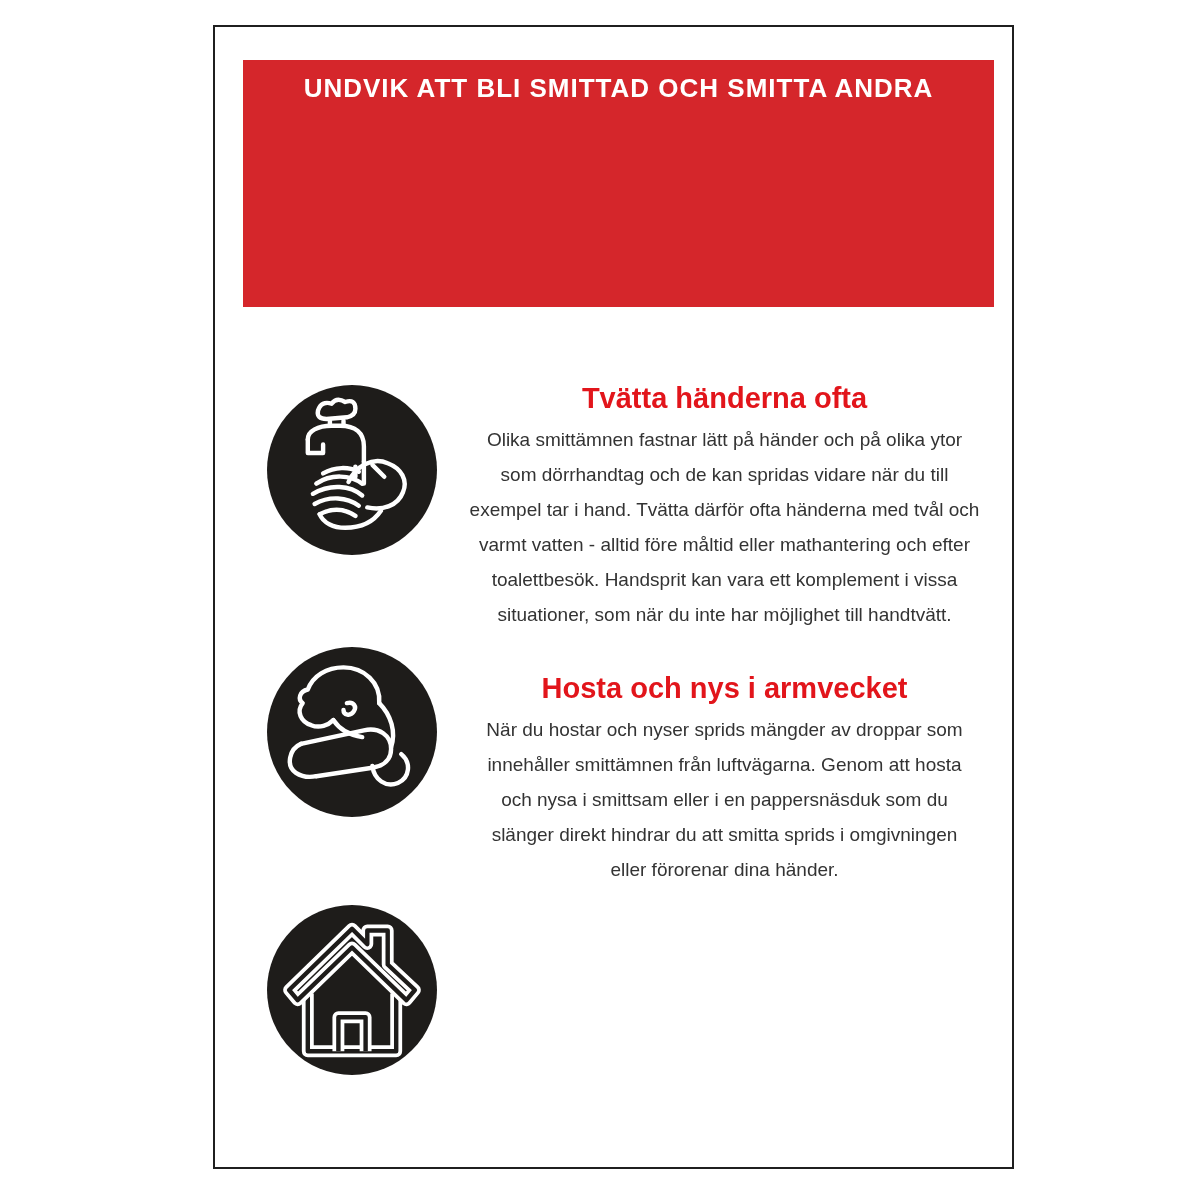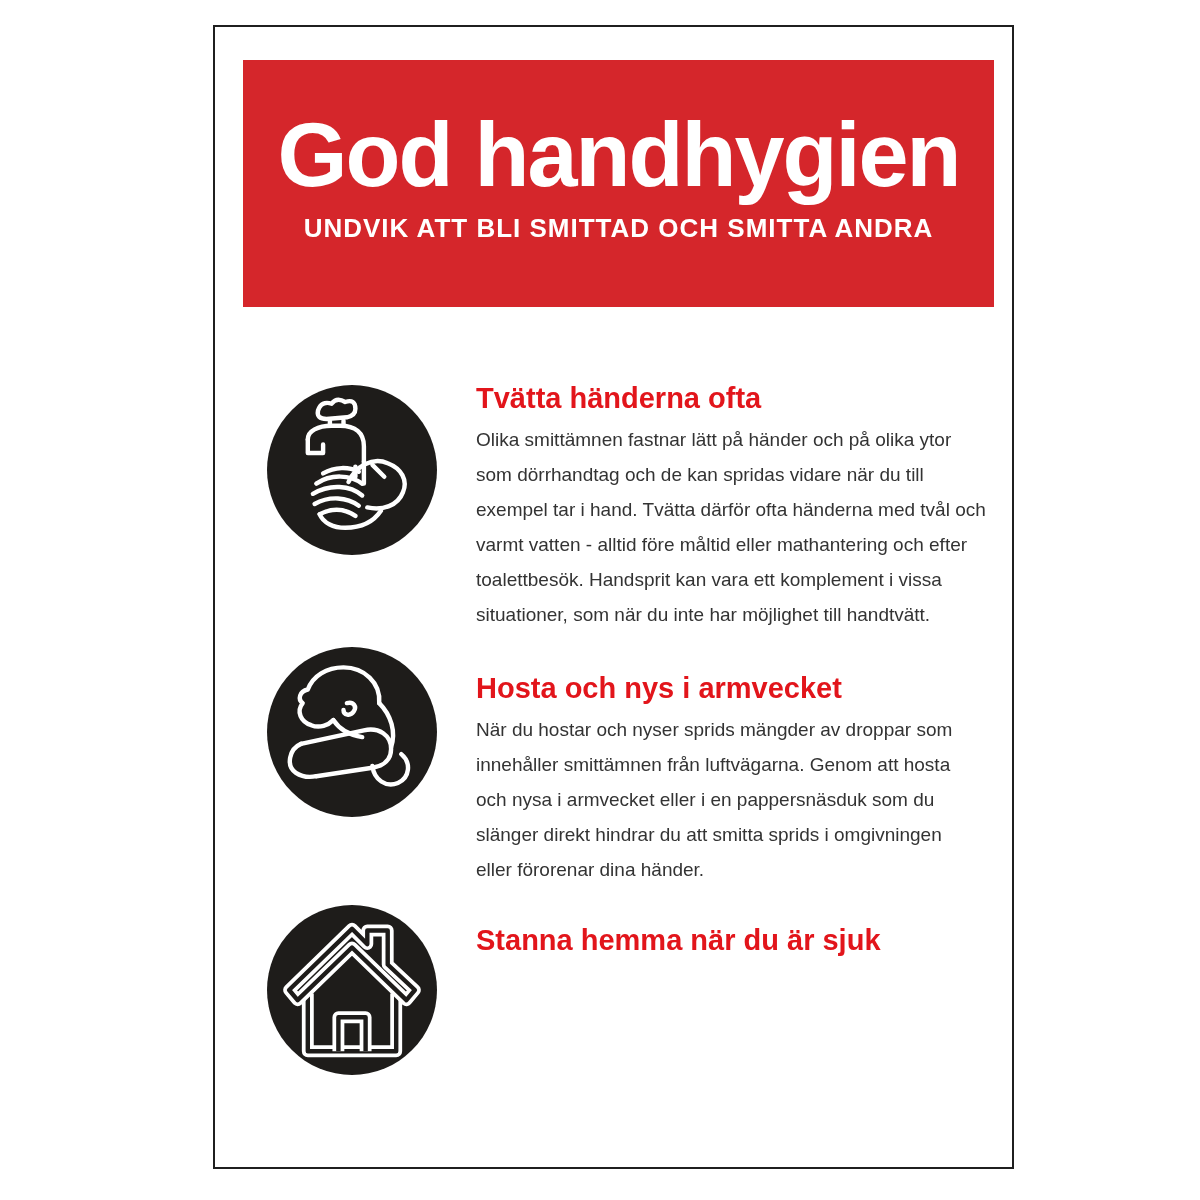--- a/index.html
+++ b/index.html
@@ -55,22 +55,23 @@
   .section { position: absolute; left: 0; width: 801px; }
   .icon-wrap {
     position: absolute;
     left: 52px;
     width: 170px;
     height: 170px;
   }
   .icon-wrap svg { width: 170px; height: 170px; display: block; }
   .sec-text {
     position: absolute;
-    left: 261px;
+    left: 237px;
     width: 545px;
+    text-align: center;
   }
   .sec-heading {
     margin: 0 0 7px 0;
     font-size: 29px;
     font-weight: 700;
     color: var(--heading-red, #e2151b);
     letter-spacing: 0;
   }
   .sec-body {
     margin: 0;
@@ -84,21 +85,20 @@
   #icon-1 { top: 620px; }  #text-1 { top: 625px; margin-top: 20px; }
   #icon-2 { top: 878px; }  #text-2 { top: 897px; }
 </style>
 </head>
 <body>
 
 <div class="canvas">
   <div class="page">
 
     <div class="banner">
-      <div class="title">God handhygien</div>
       <div class="subtitle">UNDVIK ATT BLI SMITTAD OCH SMITTA ANDRA</div>
     </div>
 
     <div class="icon-wrap" id="icon-0">
       <svg viewBox="0 0 100 100" aria-hidden="true">
         <circle cx="50" cy="50" r="50" fill="#1e1c1a"></circle>
         <g stroke="#ffffff" stroke-width="2.6" fill="none" stroke-linecap="round" stroke-linejoin="round">
           <path d="M30,15 q2,-6 8,-4 q3,-4 8,-1 q6,-2 6,4 q0,4 -5,5 l-12,1 q-6,0 -5,-5 z"></path>
           <path d="M37,21 v3 m8,-3 v3"></path>
           <path d="M24,32 c0,-5 6,-8 14,-8 h5 c9,0 14,4 14,12 v9"></path>
@@ -136,36 +136,35 @@
           <path d="M20,57 l37,-8 c9,-2 16,3 16,11 c0,6 -4,10 -11,11 l-33,5"></path>
           <path d="M20,57 c-7,3 -9,13 -3,17 c3,2 7,3 12,2"></path>
           <path d="M62,70 c1,8 8,13 15,10 c7,-3 8,-12 2,-17"></path>
         </g>
       </svg>
     </div>
     <div class="sec-text section" id="text-1">
       <h2 class="sec-heading">Hosta och nys i armvecket</h2>
       <p class="sec-body">När du hostar och nyser sprids mängder av droppar som
 innehåller smittämnen från luftvägarna. Genom att hosta
-och nysa i armvecket eller i en pappersnäsduk som du
+och nysa i smittsam eller i en pappersnäsduk som du
 slänger direkt hindrar du att smitta sprids i omgivningen
 eller förorenar dina händer.</p>
     </div>
 
     <div class="icon-wrap" id="icon-2">
       <svg viewBox="0 0 100 100" aria-hidden="true">
         <circle cx="50" cy="50" r="50" fill="#1e1c1a"></circle>
         <g fill="none" stroke-linejoin="round">
           <path d="M24,52 V86 H76 V52" stroke="#ffffff" stroke-width="7"></path>
           <path d="M24,52 V86 H76 V52" stroke="#1e1c1a" stroke-width="2.6"></path>
           <path d="M42,86 V66 H58 V86" stroke="#ffffff" stroke-width="7"></path>
           <path d="M42,86 V66 H58 V86" stroke="#1e1c1a" stroke-width="2.6"></path>
           <path d="M13,50 L50,14 L59,23 V15 H71 V35 L87,50 L82,56 L50,25 L18,56 Z" stroke="#ffffff" stroke-width="7"></path>
           <path d="M13,50 L50,14 L59,23 V15 H71 V35 L87,50 L82,56 L50,25 L18,56 Z" stroke="#1e1c1a" stroke-width="2.6"></path>
         </g>
       </svg>
     </div>
     <div class="sec-text section" id="text-2">
-      <h2 class="sec-heading">Stanna hemma när du är sjuk</h2>
     </div>
 
   </div>
 </div>
 
 </body></html>

